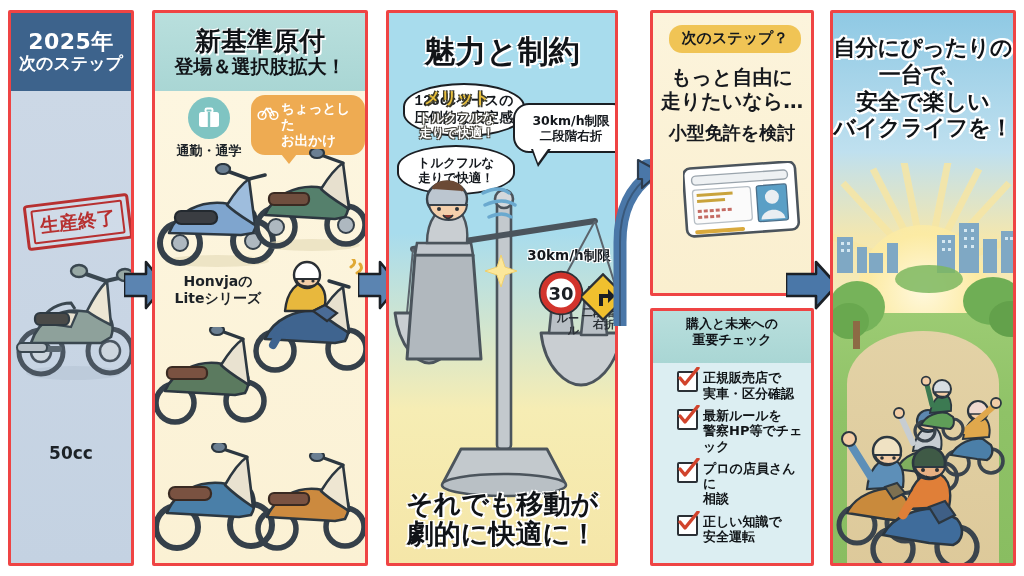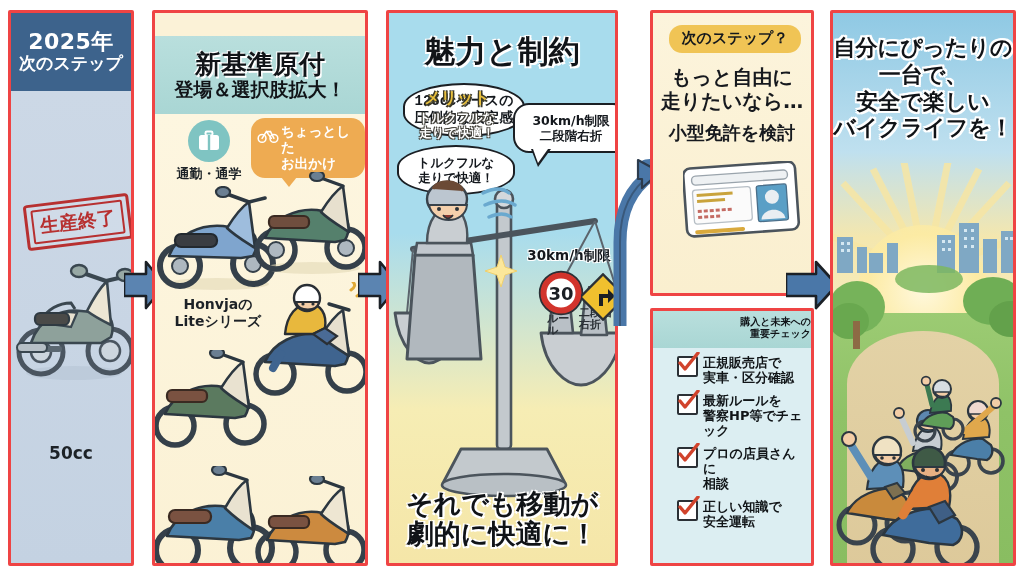--- a/index.html
+++ b/index.html
@@ -66,21 +66,20 @@
   }
 
   
   #panel2 { left: 152px; top: 10px; width: 216px; height: 556px; background: #fbf2d7; }
   #p2head {
     height: 76px;
     background: linear-gradient(#b9dfdd,#a9d6d4);
     display: flex; flex-direction: column; align-items: center; justify-content: center;
     color: #111418;
     padding-top: 2px;
-    margin-top: 23px;
   }
   #p2head .l1 {
     font-size: 26px; font-weight: bold; line-height: 1.05;
     text-shadow: 1.5px 1.5px 0 #ffffff, -1px -1px 0 #ffffff;
   }
   #p2head .l2 { font-size: 19px; font-weight: bold; line-height: 1.15; }
   #p2body { position: relative; height: calc(100% - 76px); background: linear-gradient(#fdf6e0,#fbf1d4); }
 
   .tag-commute { position: absolute; left: 12px; top: 6px; width: 84px; text-align: center; }
   .circle-icon {
@@ -151,43 +150,43 @@
     position: absolute; left: 20px; top: 75px; width: 96px; text-align: center;
     font-size: 16px; font-weight: bold; color: #e8bf3c;
     text-shadow: 1.5px 1.5px 0 #3c3a28, -1.2px -1.2px 0 #3c3a28, 1.5px -1.2px 0 #3c3a28, -1.2px 1.5px 0 #3c3a28;
   }
   .meritsub {
     position: absolute; left: 14px; top: 98px; width: 108px; text-align: center;
     font-size: 12.5px; font-weight: bold; color: #ffffff; line-height: 1.18;
     text-shadow: 1px 1px 0 #43413a, -1px -1px 0 #43413a, 1px -1px 0 #43413a, -1px 1px 0 #43413a;
   }
   .wlabel {
-    position: absolute; text-align: left; font-size: 11px; font-weight: bold;
+    position: absolute; text-align: right; font-size: 11px; font-weight: bold;
     color: #2b3036; line-height: 1.1;
   }
 
   
   #panel4top { left: 650px; top: 10px; width: 164px; height: 286px; background: #fbf2d7; }
   #p4t-inner { position: relative; height: 100%; background: linear-gradient(#fcf4dc,#faefcf); }
   .pill-next {
     position: absolute; left: 16px; top: 12px; width: 132px;
     background: #f0c455; border-radius: 13px; text-align: center;
     font-size: 15px; font-weight: bold; color: #14181d; padding: 4px 0 5px 0;
   }
   #p4t-lines {
     position: absolute; left: 0; right: 0; top: 52px; text-align: center;
     color: #16191e; line-height: 1.22;
   }
   #p4t-lines .s { font-size: 20px; font-weight: bold; }
   #p4t-lines .b { font-size: 18px; font-weight: bold; margin-top: 8px; }
 
   #panel4bot { left: 650px; top: 308px; width: 164px; height: 258px; background: #dceef2; }
   #p4b-head {
-    background: linear-gradient(#b9dfdd,#a9d6d4); padding: 5px 0 8px 0;
-    text-align: right; font-size: 10px; font-weight: bold; color: #101418; line-height: 1.2;
+    background: linear-gradient(#b9dfdd,#a9d6d4); padding: 5px 0 16px 0;
+    text-align: center; font-size: 13px; font-weight: bold; color: #101418; line-height: 1.2;
   }
   #p4b-list { padding: 7px 6px 0 24px; }
   .chk { display: flex; align-items: flex-start; margin-bottom: 7px; }
   .chkbox {
     position: relative; flex: 0 0 auto; width: 17px; height: 17px;
     border: 2px solid #2b3036; background: #ffffff; border-radius: 2px;
     margin: 1px 5px 0 0;
   }
   .chktxt { font-size: 13px; font-weight: bold; color: #111518; line-height: 1.18; }
 

